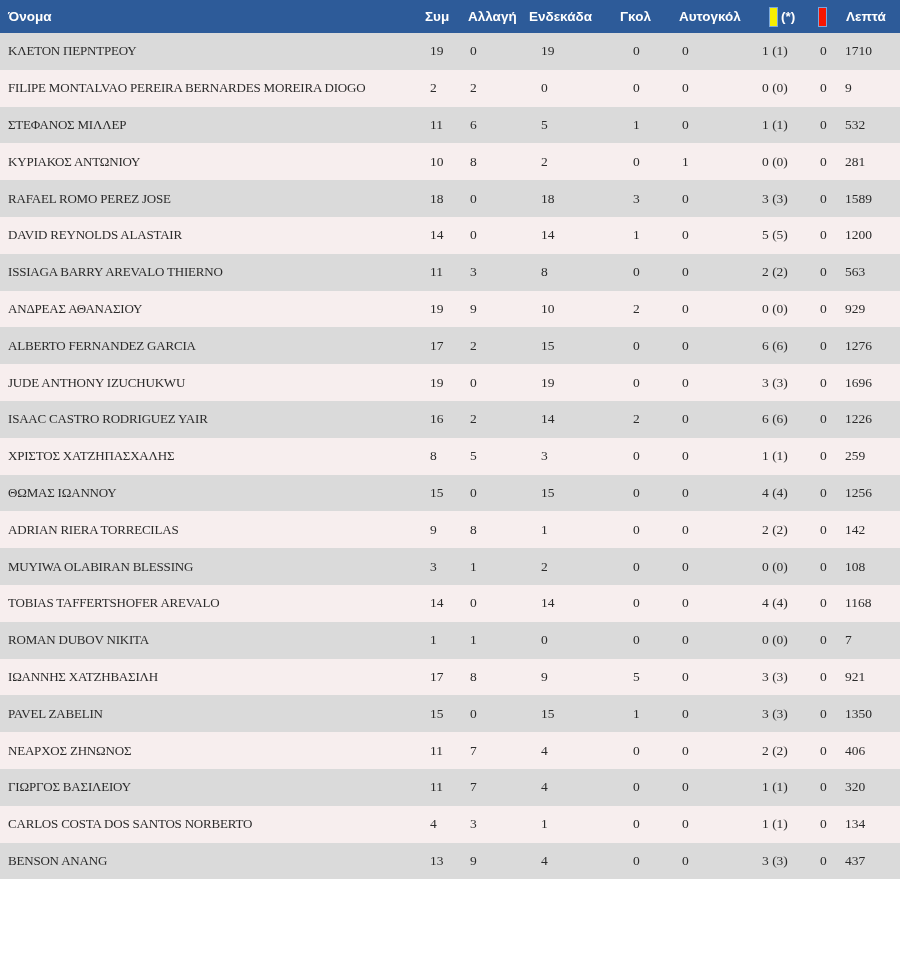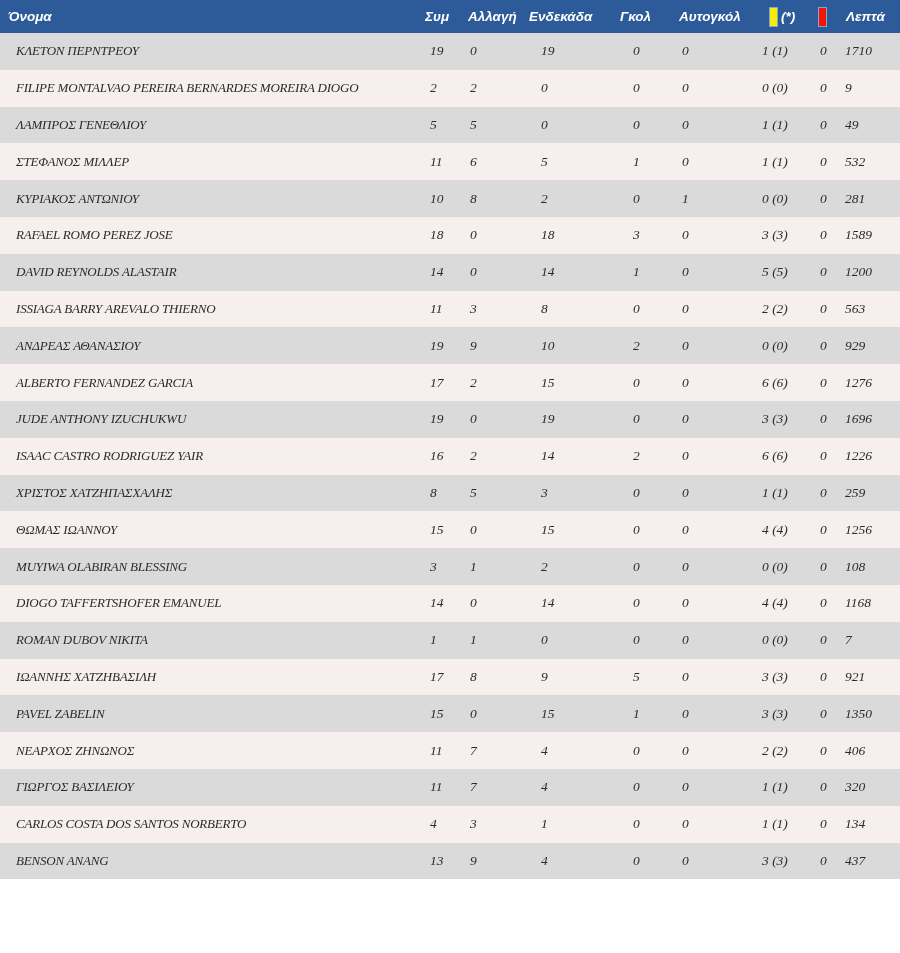--- a/index.html
+++ b/index.html
@@ -5,21 +5,20 @@
   html, body {
     margin: 0;
     padding: 0;
     background: #ffffff;
   }
   .stats-wrap {
     width: 900px;
     height: 953px;
     overflow: hidden;
     background: #ffffff;
-    font-style: italic;
   }
   table.stats {
     width: 900px;
     border-collapse: collapse;
     table-layout: fixed;
   }
   
   thead tr {
     height: 33px;
     background: #2d5b99;
@@ -58,21 +57,21 @@
   tbody tr:nth-child(even) { background: #f7eeee; }
   td {
     font-family: "Liberation Serif", serif;
     font-size: 13.5px;
     color: #2b2b2b;
     padding: 0;
     vertical-align: middle;
     white-space: nowrap;
     overflow: hidden;
   }
-  td.c-name     { padding-left: 16px; font-size: 13px; letter-spacing: -0.2px; }
+  td.c-name     { padding-left: 8px; font-size: 13px; letter-spacing: -0.2px; }
   td.c-sym      { padding-left: 5px; }
   td.c-allagi   { padding-left: 2px; }
   td.c-endekada { padding-left: 12px; }
   td.c-gkol     { padding-left: 13px; }
   td.c-autogkol { padding-left: 3px; }
   td.c-yellow   { padding-left: 0; margin-top: 6px; }
   td.c-red      { padding-left: 2px; }
   td.c-lepta    { padding-left: 0; margin-top: 9px; }
 </style>
 </head>
@@ -130,31 +129,20 @@
     <td class="c-sym">2</td>
     <td class="c-allagi">2</td>
     <td class="c-endekada">0</td>
     <td class="c-gkol">0</td>
     <td class="c-autogkol">0</td>
     <td class="c-yellow">0 (0)</td>
     <td class="c-red">0</td>
     <td class="c-lepta">9</td>
   </tr>
         <tr>
-    <td class="c-name">ΛΑΜΠΡΟΣ ΓΕΝΕΘΛΙΟΥ</td>
-    <td class="c-sym">5</td>
-    <td class="c-allagi">5</td>
-    <td class="c-endekada">0</td>
-    <td class="c-gkol">0</td>
-    <td class="c-autogkol">0</td>
-    <td class="c-yellow">1 (1)</td>
-    <td class="c-red">0</td>
-    <td class="c-lepta">49</td>
-  </tr>
-        <tr>
     <td class="c-name">ΣΤΕΦΑΝΟΣ ΜΙΛΛΕΡ</td>
     <td class="c-sym">11</td>
     <td class="c-allagi">6</td>
     <td class="c-endekada">5</td>
     <td class="c-gkol">1</td>
     <td class="c-autogkol">0</td>
     <td class="c-yellow">1 (1)</td>
     <td class="c-red">0</td>
     <td class="c-lepta">532</td>
   </tr>
@@ -262,32 +250,43 @@
     <td class="c-sym">15</td>
     <td class="c-allagi">0</td>
     <td class="c-endekada">15</td>
     <td class="c-gkol">0</td>
     <td class="c-autogkol">0</td>
     <td class="c-yellow">4 (4)</td>
     <td class="c-red">0</td>
     <td class="c-lepta">1256</td>
   </tr>
         <tr>
+    <td class="c-name">ADRIAN RIERA TORRECILAS</td>
+    <td class="c-sym">9</td>
+    <td class="c-allagi">8</td>
+    <td class="c-endekada">1</td>
+    <td class="c-gkol">0</td>
+    <td class="c-autogkol">0</td>
+    <td class="c-yellow">2 (2)</td>
+    <td class="c-red">0</td>
+    <td class="c-lepta">142</td>
+  </tr>
+        <tr>
     <td class="c-name">MUYIWA OLABIRAN BLESSING</td>
     <td class="c-sym">3</td>
     <td class="c-allagi">1</td>
     <td class="c-endekada">2</td>
     <td class="c-gkol">0</td>
     <td class="c-autogkol">0</td>
     <td class="c-yellow">0 (0)</td>
     <td class="c-red">0</td>
     <td class="c-lepta">108</td>
   </tr>
         <tr>
-    <td class="c-name">DIOGO TAFFERTSHOFER EMANUEL</td>
+    <td class="c-name">TOBIAS TAFFERTSHOFER AREVALO</td>
     <td class="c-sym">14</td>
     <td class="c-allagi">0</td>
     <td class="c-endekada">14</td>
     <td class="c-gkol">0</td>
     <td class="c-autogkol">0</td>
     <td class="c-yellow">4 (4)</td>
     <td class="c-red">0</td>
     <td class="c-lepta">1168</td>
   </tr>
         <tr>

